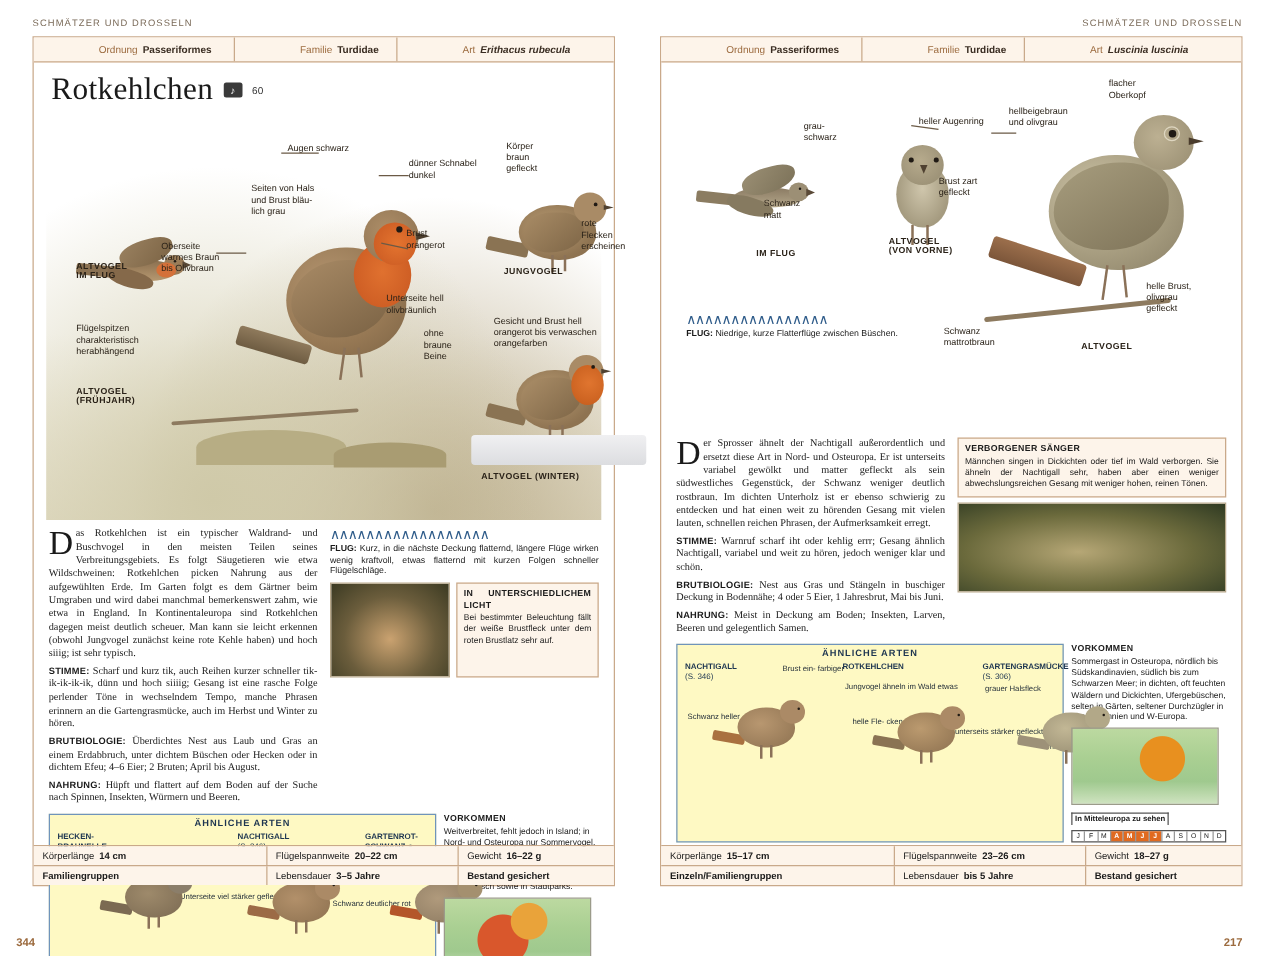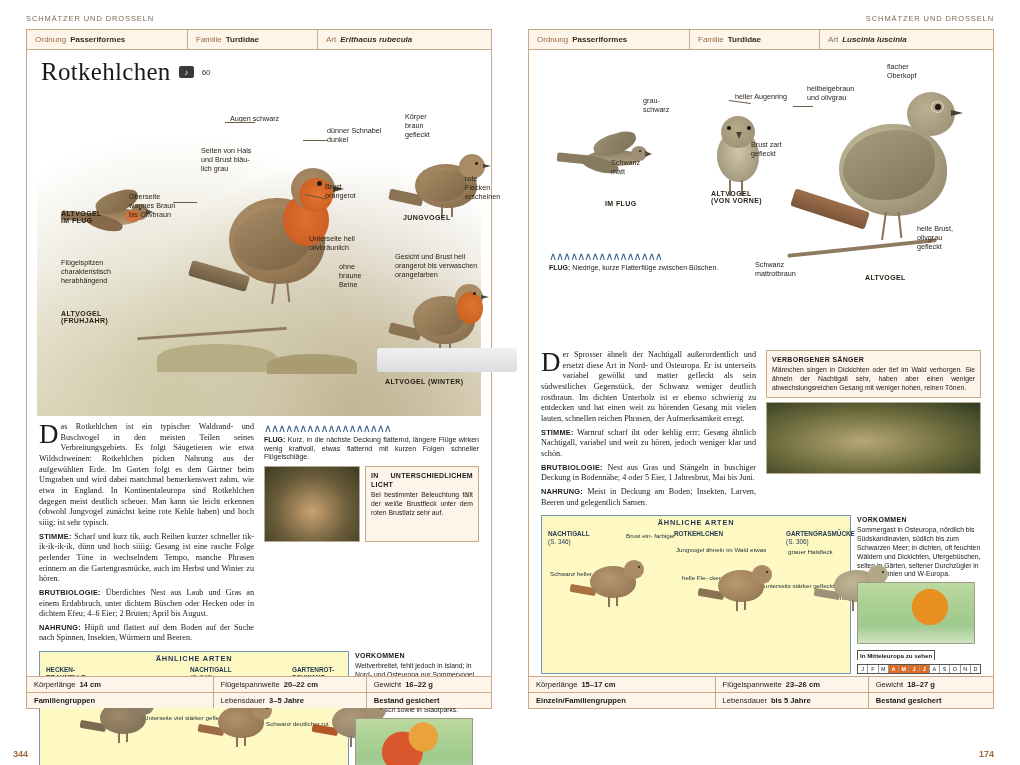--- a/index.html
+++ b/index.html
@@ -32,21 +32,21 @@
   }
 
   
   .taxbar {
     display:flex; border-bottom:1px solid #c9a98a;
     background:#fdf4ea; height:20px; align-items:center;
     font-family:"Liberation Sans", sans-serif; font-size:8px;
   }
   .taxbar .cell { padding:0 8px; height:100%; display:flex; align-items:center; gap:4px; }
   .taxbar .cell + .cell { border-left:1px solid #c9a98a; }
-  .taxbar .lbl { color:#9c6b3f; }
+  .taxbar .lbl { color:#9c6b3f;margin-left:44px; }
   .taxbar .val { font-weight:bold; color:#3a2d22; }
   .taxbar .val.it { font-style:italic; }
   .c1 { width:160px; } .c2 { width:130px; } .c3 { flex:1; }
 
   
   .titlerow { display:flex; align-items:center; gap:8px; padding:8px 14px 0 14px; }
   h1 { font-family:"Liberation Serif", serif; font-size:25px; font-weight:normal; margin:0; letter-spacing:.3px; }
   .audio {
     width:15px; height:12px; border-radius:2px; background:#3a3a3a; color:#fff;
     font-size:8px; display:inline-flex; align-items:center; justify-content:center;
@@ -579,15 +579,15 @@
               <span>Lebensdauer</span>
               <b>bis 5 Jahre</b>
             </div>
           <div class="cell f3">
               <b>Bestand gesichert</b>
             </div>
         </div>
       </div>
     </div>
 
-    <div class="folio">174</div>
+    <div class="folio">217</div>
   </div>
 </div>
 
 </body></html>

